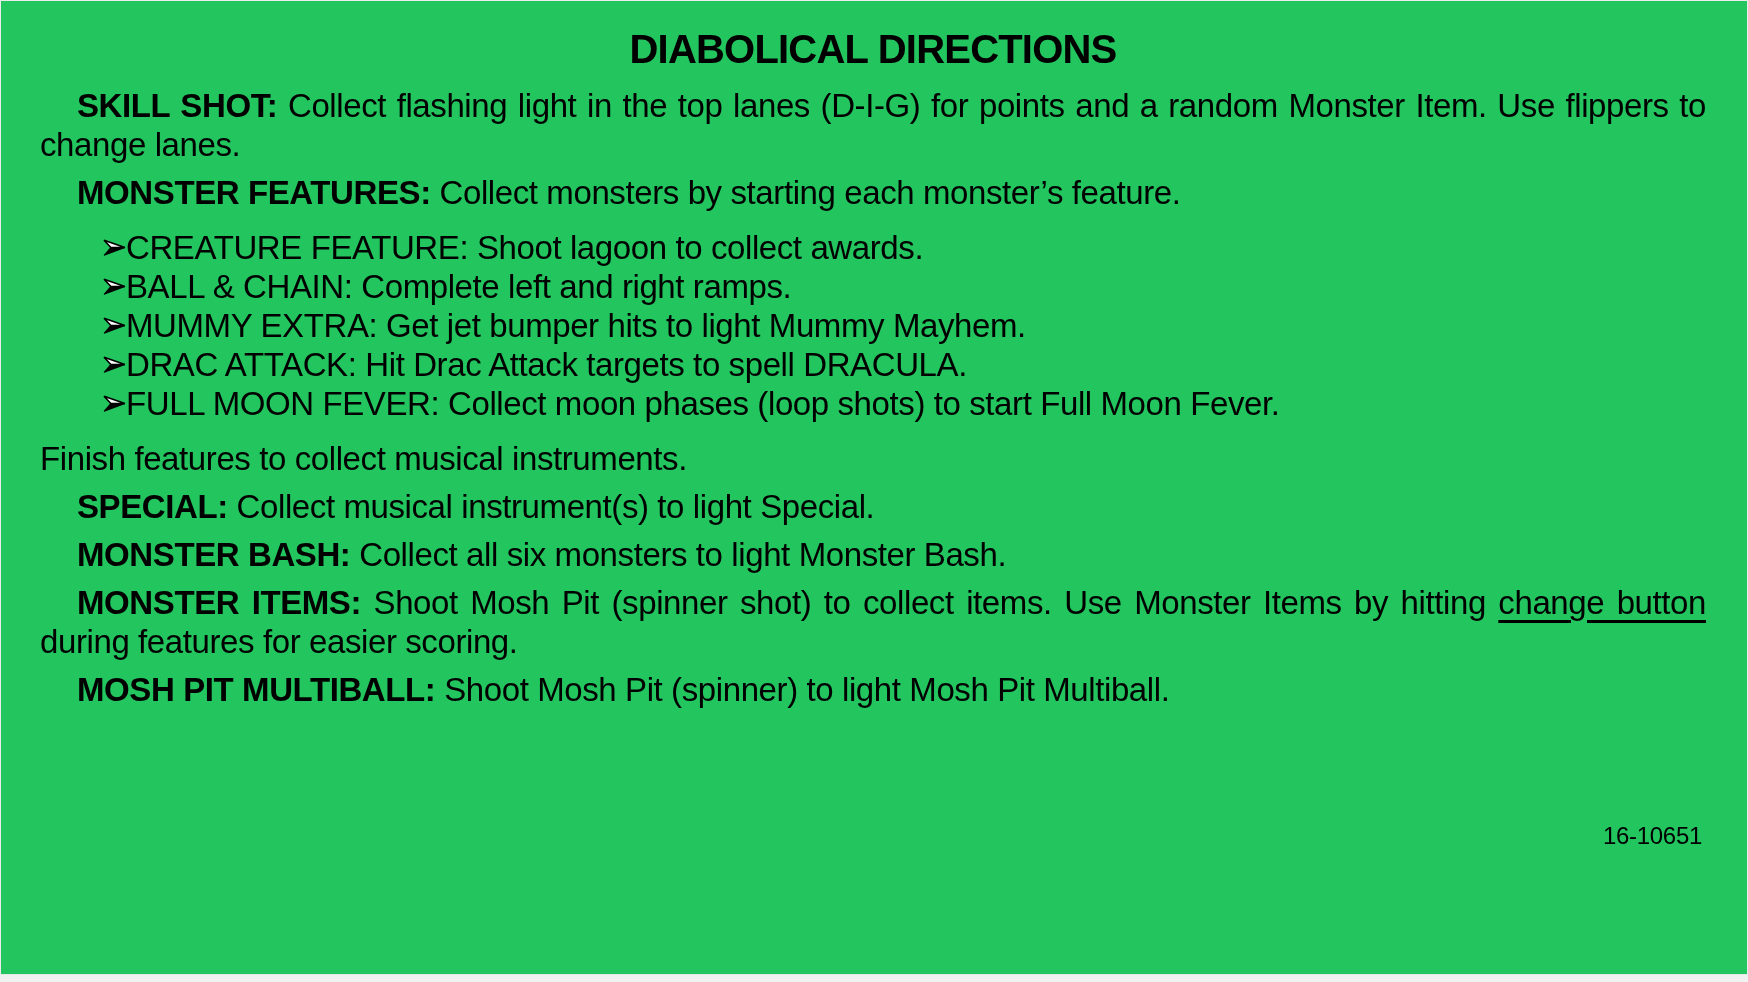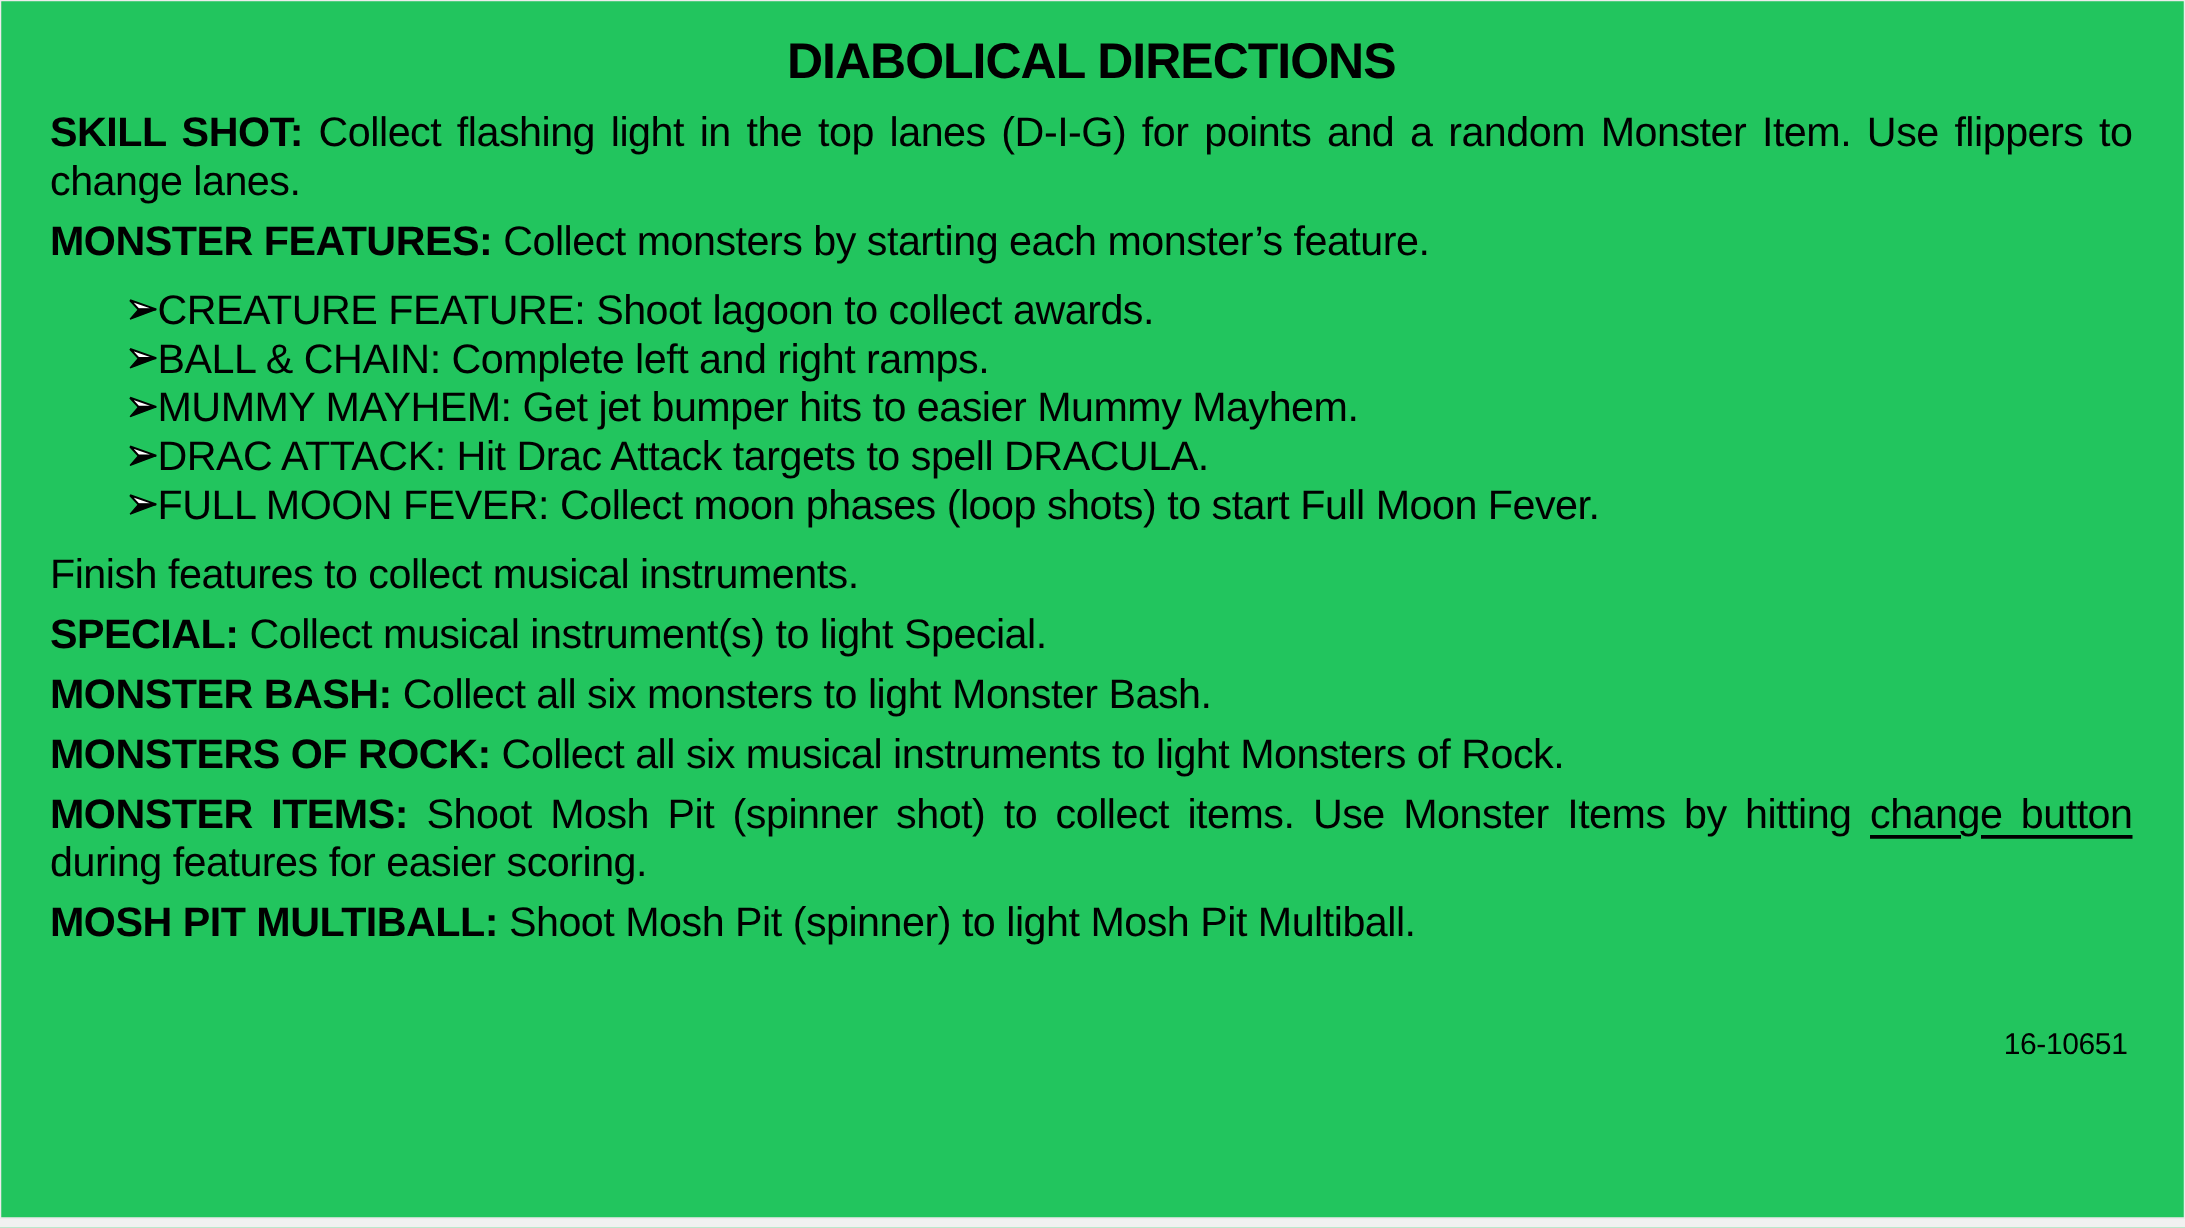--- a/index.html
+++ b/index.html
@@ -38,21 +38,21 @@
   .body-text {
     font-size: 33px;
     line-height: 39px;
     letter-spacing: -0.4px;
   }
 
   .para {
     margin: 9px 0;
     text-align: justify;
   }
-  .para b { font-weight: bold; }
+  .para b { font-weight: bold; margin-left: 37px; }
   .no-bottom { margin-bottom: 0; }
   .no-top { margin-top: 0; }
 
   .bullet-list { margin: 16px; }
   .bullet-row { display: flex; }
   .bullet-cell {
     flex: none;
     width: 70px;
     padding-left: 46px;
   }
@@ -115,21 +115,21 @@
     </div>
 
 
     <div class="bullet-row">
       <span class="bullet-cell">
         <svg viewBox="0 0 24 24" aria-hidden="true">
             <polygon points="2,5 22,12 8.5,12" fill="#ffffff" stroke="#000000" stroke-width="1.6"></polygon>
             <polygon points="8.5,12 22,12 2,19.5" fill="#000000" stroke="#000000" stroke-width="1"></polygon>
           </svg>
       </span>
-      <span class="bullet-text">MUMMY MAYHEM: Get jet bumper hits to easier Mummy Mayhem.</span>
+      <span class="bullet-text">MUMMY EXTRA: Get jet bumper hits to light Mummy Mayhem.</span>
     </div>
 
     <div class="bullet-row">
       <span class="bullet-cell">
         <svg viewBox="0 0 24 24" aria-hidden="true">
             <polygon points="2,5 22,12 8.5,12" fill="#ffffff" stroke="#000000" stroke-width="1.6"></polygon>
             <polygon points="8.5,12 22,12 2,19.5" fill="#000000" stroke="#000000" stroke-width="1"></polygon>
           </svg>
       </span>
       <span class="bullet-text">DRAC ATTACK: Hit Drac Attack targets to spell DRACULA.</span>
@@ -147,21 +147,20 @@
 
   </div>
 
   <p class="para body-text no-top">Finish features to collect musical instruments.</p>
 
 
   <p class="para body-text"><b>SPECIAL:</b><span> Collect musical instrument(s) to light Special.</span></p>
 
   <p class="para body-text"><b>MONSTER BASH:</b><span> Collect all six monsters to light Monster Bash.</span></p>
 
-  <p class="para body-text"><b>MONSTERS OF ROCK:</b><span> Collect all six musical instruments to light Monsters of Rock.</span></p>
 
   <p class="para body-text"><b>MONSTER ITEMS:</b><span> Shoot Mosh Pit (spinner shot) to collect items.  Use Monster Items by hitting </span><span class="uline">change button</span><span> during features for easier scoring.</span></p>
 
   <p class="para body-text"><b>MOSH PIT MULTIBALL:</b><span> Shoot Mosh Pit (spinner) to light Mosh Pit Multiball.</span></p>
 
   <div class="doc-number">16-10651</div>
 
 </div>
 
 </body></html>

